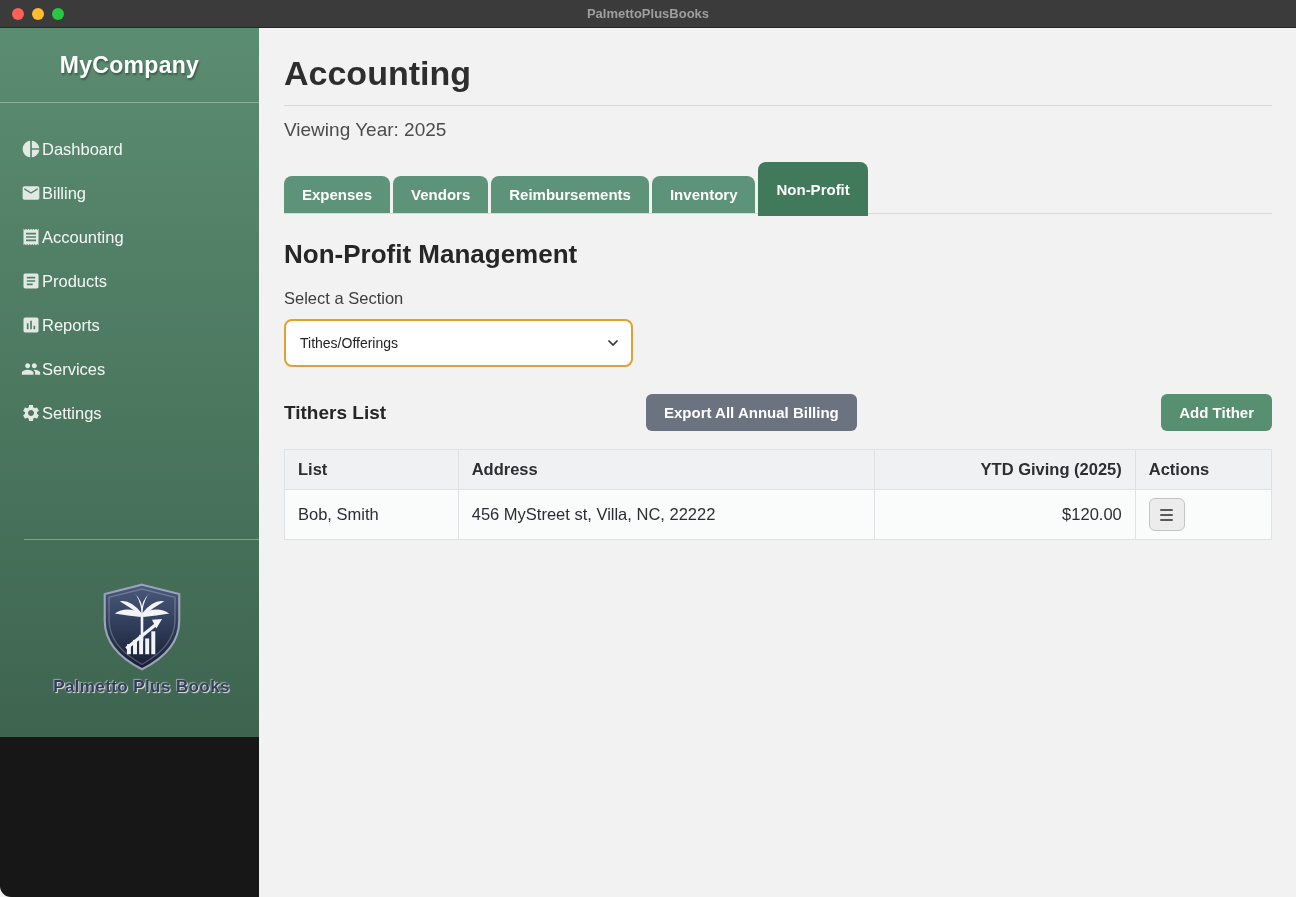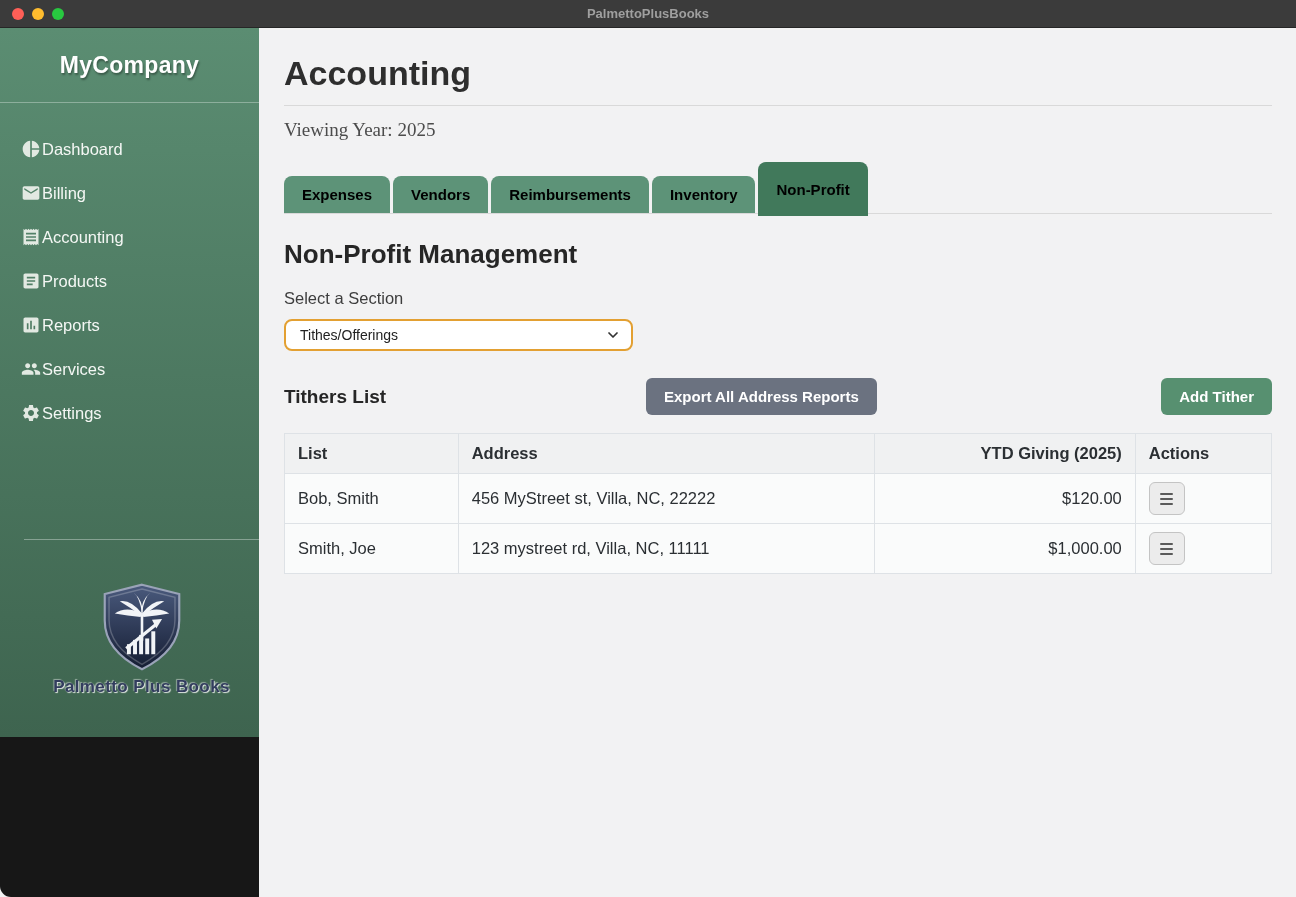--- a/index.html
+++ b/index.html
@@ -47,33 +47,33 @@
     display:flex;flex-direction:column;align-items:center;justify-content:center;gap:4px;margin-left:24px;
   }
   .footer-brand{
     font-size:17px;font-weight:bold;letter-spacing:.4px;color:#323d5e;
     text-shadow:1px 1px 1px rgba(255,255,255,.85), -1px -1px 1px rgba(255,255,255,.45);
   }
   
   .main{flex:1;padding:26px 24px 0 25px;overflow:hidden;}
   .page-title{font-size:34px;font-weight:bold;color:#2e2e2e;margin:0 0 12px;}
   .rule{border-bottom:1px solid #d9d9d9;}
-  .viewing{font-size:19px;color:#4c4c4c;margin:13px 0 21px;font-family:Liberation Serif, serif;}
+  .viewing{font-size:19px;color:#4c4c4c;margin:13px 0 21px;}
   .tabs{display:flex;align-items:flex-end;border-bottom:1px solid #d9d9d9;}
   .tab{
-    background:var(--tab-inactive);color:#000000;font-weight:bold;font-size:15px;
+    background:var(--tab-inactive);color:#ffffff;font-weight:bold;font-size:15px;
     font-family:"Liberation Sans",sans-serif;
     border:none;padding:0 18px;height:37px;border-radius:8px 8px 0 0;
     margin-right:3px;cursor:pointer;
   }
   .tab--active{background:var(--tab-active);height:54px;margin-bottom:-3px;position:relative;z-index:1;}
   .section-heading{font-size:26px;font-weight:bold;color:#262626;margin:25px 0 19px;}
   .select-label{font-size:16.5px;color:#3d3d3d;margin-bottom:11px;}
   .select{
-    width:349px;height:32px;background:#fff;border:2px solid var(--select-border);
+    width:349px;height:48px;background:#fff;border:2px solid var(--select-border);
     border-radius:8px;display:flex;align-items:center;justify-content:space-between;
     padding:0 10px 0 14px;cursor:pointer;
   }
   .select-value{font-size:14px;color:#222;}
   .chevron{width:16px;height:16px;display:flex;}
   
   .toolbar{position:relative;height:37px;margin:27px 0 18px;display:flex;align-items:center;}
   .list-title{font-size:19px;font-weight:bold;color:#262626;}
   .btn{border:none;border-radius:6px;color:#fff;font-weight:bold;font-size:15px;
        font-family:"Liberation Sans",sans-serif;padding:0 18px;height:37px;cursor:pointer;}
@@ -236,21 +236,21 @@
       <span class="select-value">Tithes/Offerings</span>
       <span class="chevron">
         <svg viewBox="0 0 24 24" width="16" height="16">
           <path d="M6 9l6 6 6-6" stroke="#333" stroke-width="2.6" fill="none" stroke-linecap="round" stroke-linejoin="round"></path>
         </svg>
       </span>
     </div>
 
     <div class="toolbar">
       <span class="list-title">Tithers List</span>
-      <button class="btn btn-export">Export All Address Reports</button>
+      <button class="btn btn-export">Export All Annual Billing</button>
       <button class="btn btn-add">Add Tither</button>
     </div>
 
     <table>
       <colgroup>
         <col style="width:17.6%">
           <col style="width:42.2%">
           <col style="width:26.4%">
           <col style="width:13.8%">
       </colgroup>
@@ -270,28 +270,16 @@
             <td class="col-ytd">$120.00</td>
             <td>
               <button class="action-btn">
                 <span class="bar"></span>
                 <span class="bar"></span>
                 <span class="bar"></span>
               </button>
             </td>
           </tr>
 
-          <tr>
-            <td>Smith, Joe</td>
-            <td>123 mystreet rd, Villa, NC, 11111</td>
-            <td class="col-ytd">$1,000.00</td>
-            <td>
-              <button class="action-btn">
-                <span class="bar"></span>
-                <span class="bar"></span>
-                <span class="bar"></span>
-              </button>
-            </td>
-          </tr>
         </tbody>
     </table>
   </div>
 </div>
 
 </body></html>

